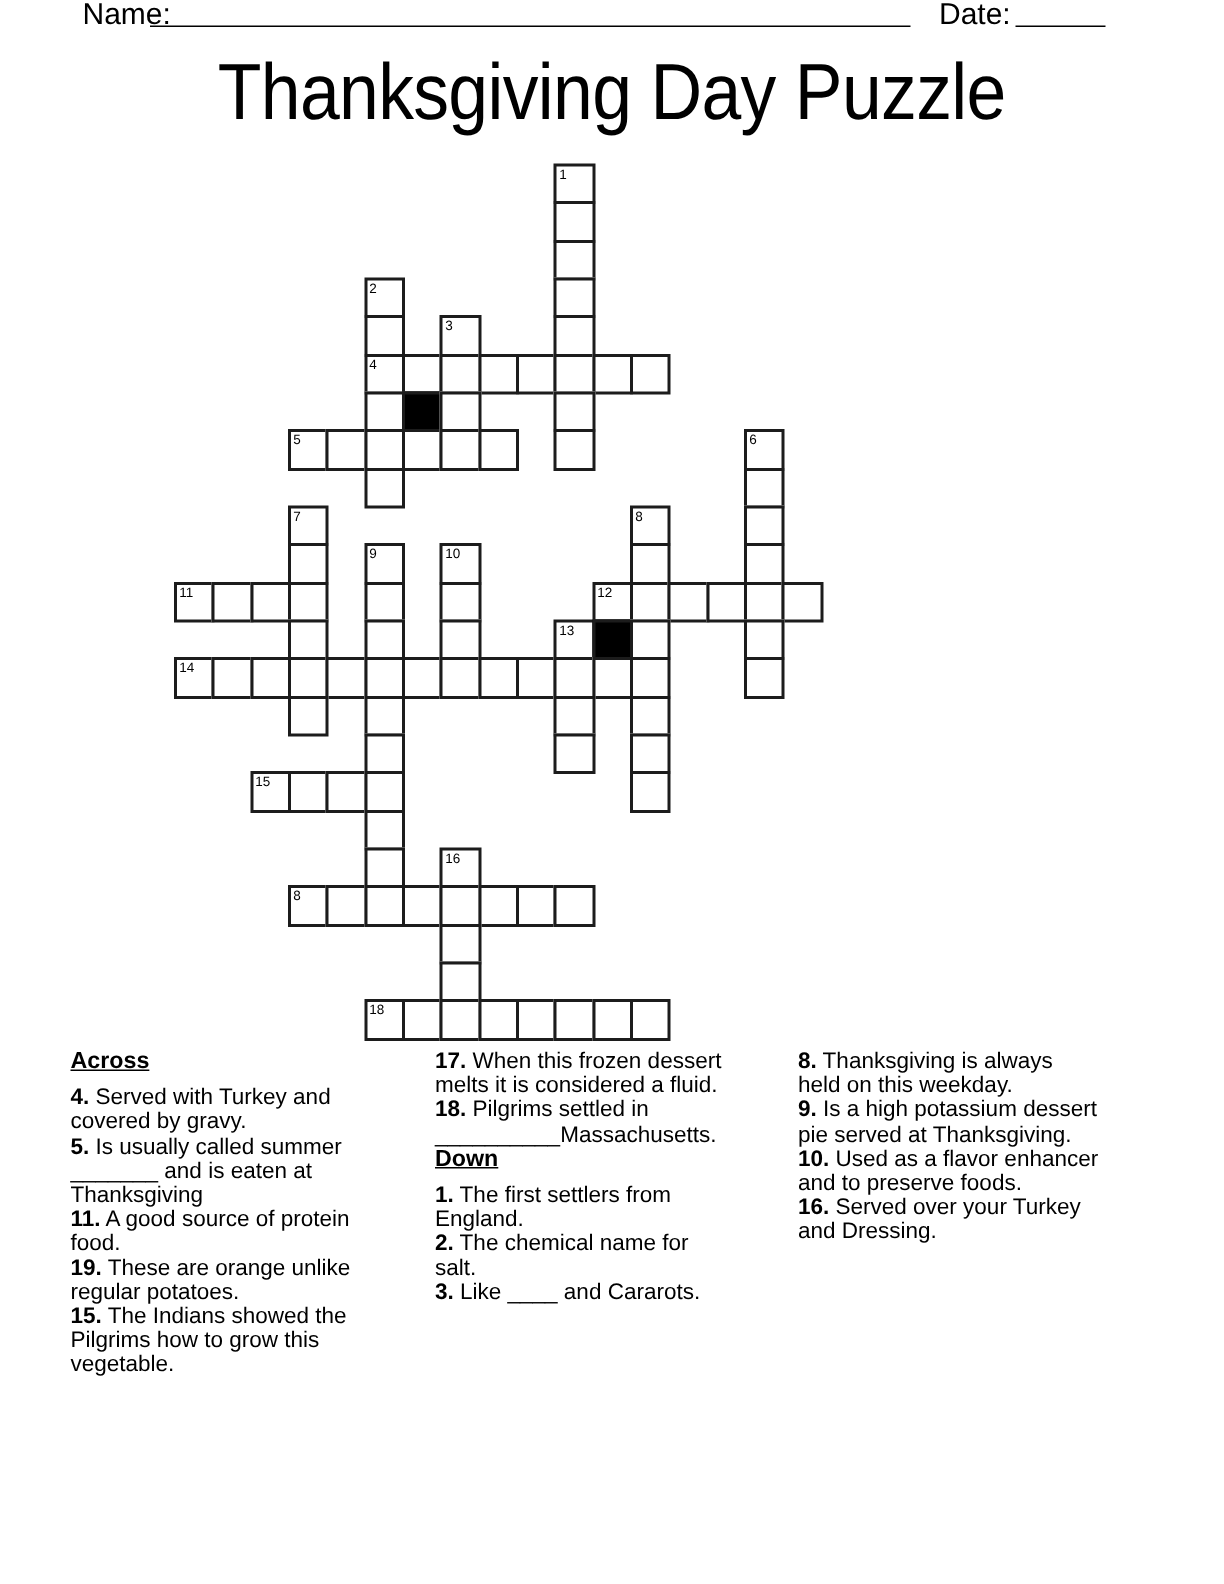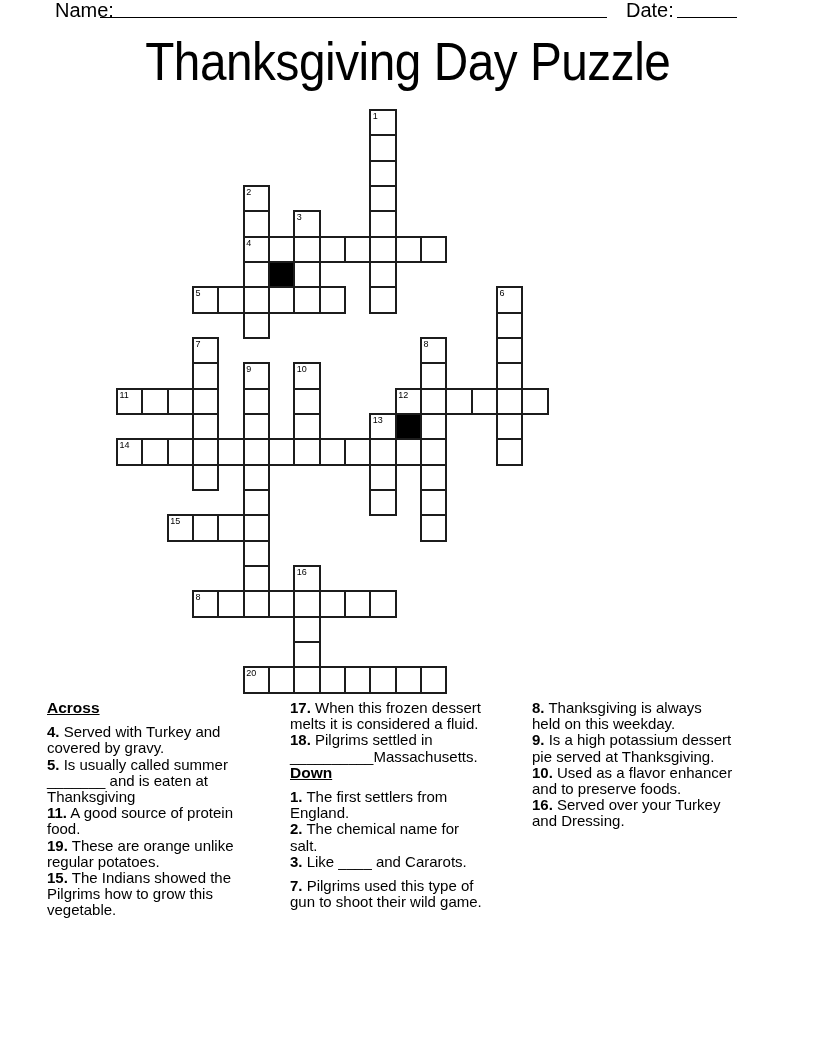--- a/index.html
+++ b/index.html
@@ -176,21 +176,21 @@
       <div class="cell" style="left: 101.32px; top: 481.27px;"></div>
       <div class="cell" style="left: 126.65px; top: 481.27px;"></div>
       <div class="cell" style="left: 151.98px; top: 481.27px;"></div>
       <div class="cell" style="left: 177.31px; top: 481.27px;"></div>
       <div class="cell" style="left: 202.64px; top: 481.27px;"></div>
       <div class="cell" style="left: 227.97px; top: 481.27px;"></div>
       <div class="cell" style="left: 253.3px; top: 481.27px;"></div>
       <div class="cell" style="left: 177.31px; top: 506.6px;"></div>
       <div class="cell" style="left: 177.31px; top: 531.93px;"></div>
       <div class="cell" style="left: 126.65px; top: 557.26px;">
-        <span class="num">20</span>
+        <span class="num">18</span>
       </div>
       <div class="cell" style="left: 151.98px; top: 557.26px;"></div>
       <div class="cell" style="left: 177.31px; top: 557.26px;"></div>
       <div class="cell" style="left: 202.64px; top: 557.26px;"></div>
       <div class="cell" style="left: 227.97px; top: 557.26px;"></div>
       <div class="cell" style="left: 253.3px; top: 557.26px;"></div>
       <div class="cell" style="left: 278.63px; top: 557.26px;"></div>
       <div class="cell" style="left: 303.96px; top: 557.26px;"></div>
     </div>
 
@@ -213,22 +213,20 @@
       <div class="clue"><b>17.</b><span class="txt"> When this frozen dessert
 melts it is considered a fluid.</span></div>
       <div class="clue"><b>18.</b><span class="txt"> Pilgrims settled in
 __________Massachusetts.</span></div>
       <div class="clue-header">Down</div>
       <div class="clue"><b>1.</b><span class="txt"> The first settlers from
 England.</span></div>
       <div class="clue"><b>2.</b><span class="txt"> The chemical name for
 salt.</span></div>
       <div class="clue"><b>3.</b><span class="txt"> Like ____ and Cararots.</span></div>
-      <div class="clue gap"><b>7.</b><span class="txt"> Pilgrims used this type of
-gun to shoot their wild game.</span></div>
     </div>
   <div class="clue-col" id="clue-col-2">
       <div class="clue"><b>8.</b><span class="txt"> Thanksgiving is always
 held on this weekday.</span></div>
       <div class="clue"><b>9.</b><span class="txt"> Is a high potassium dessert
 pie served at Thanksgiving.</span></div>
       <div class="clue"><b>10.</b><span class="txt"> Used as a flavor enhancer
 and to preserve foods.</span></div>
       <div class="clue"><b>16.</b><span class="txt"> Served over your Turkey
 and Dressing.</span></div>

